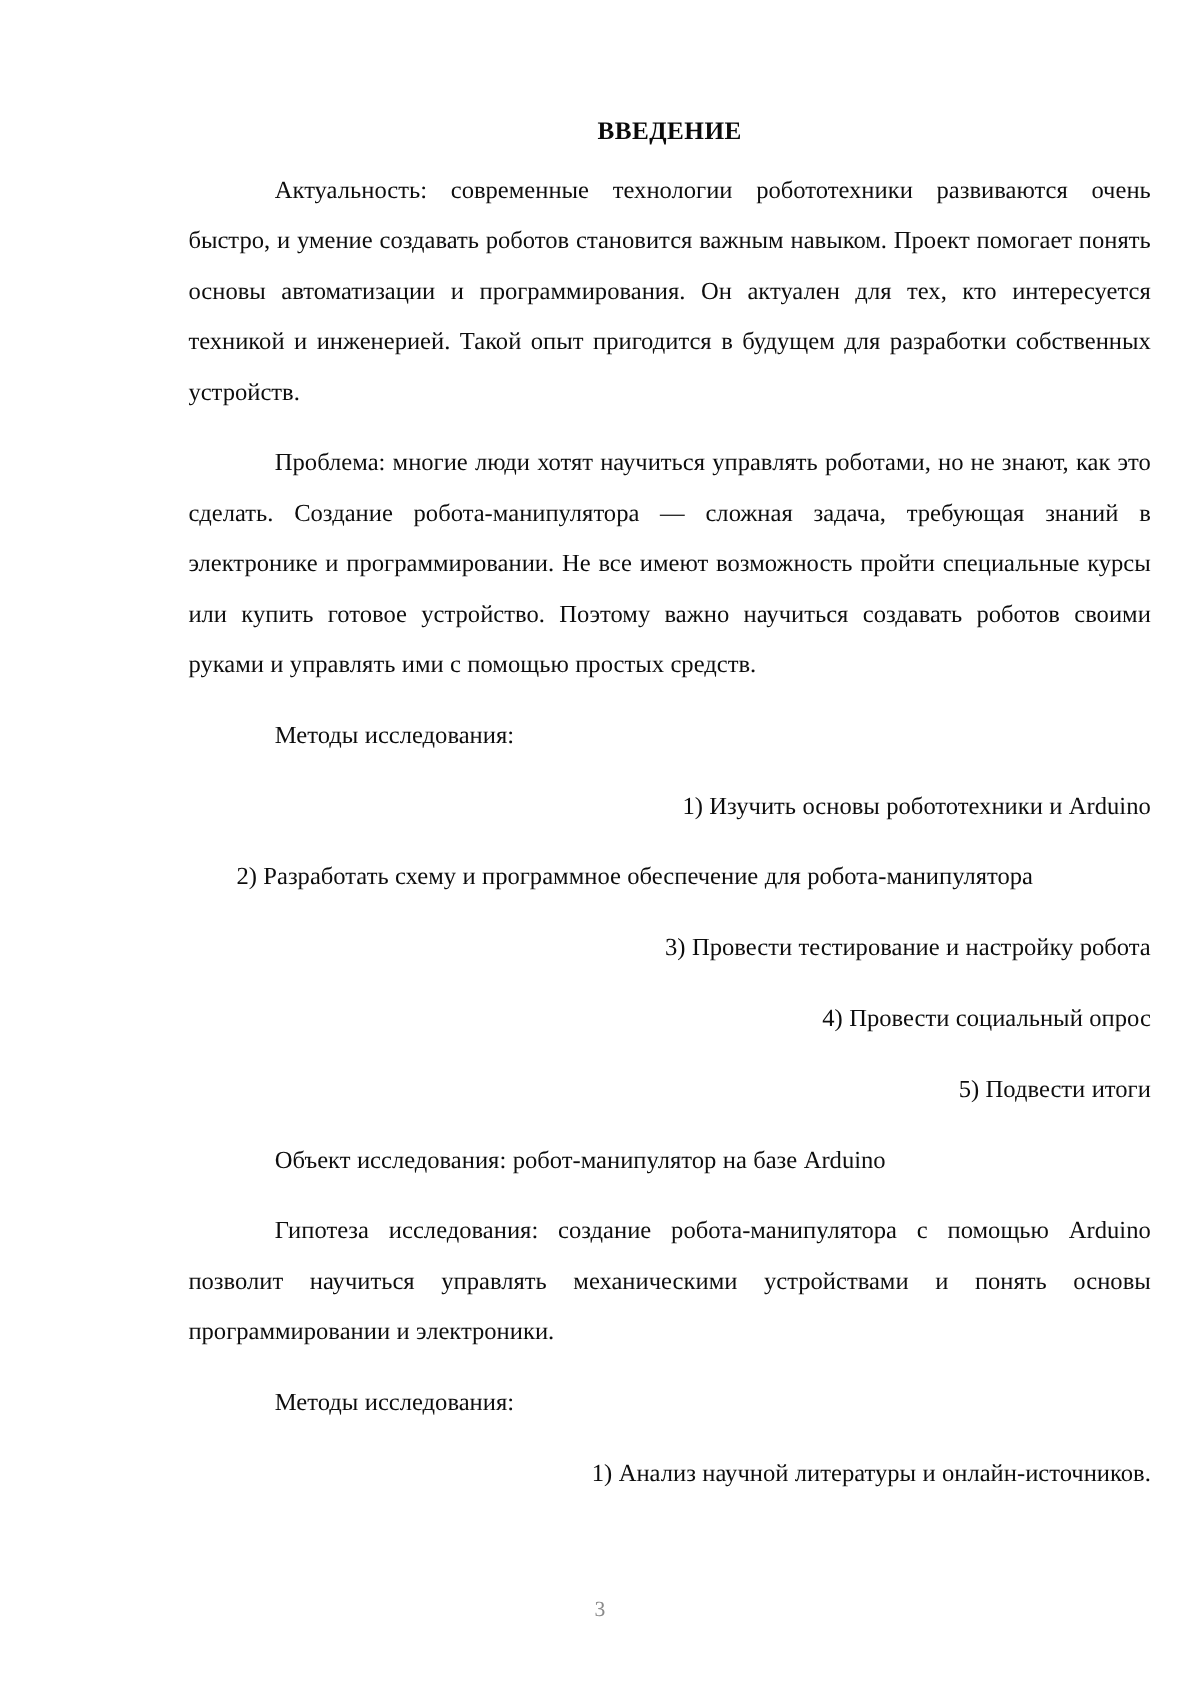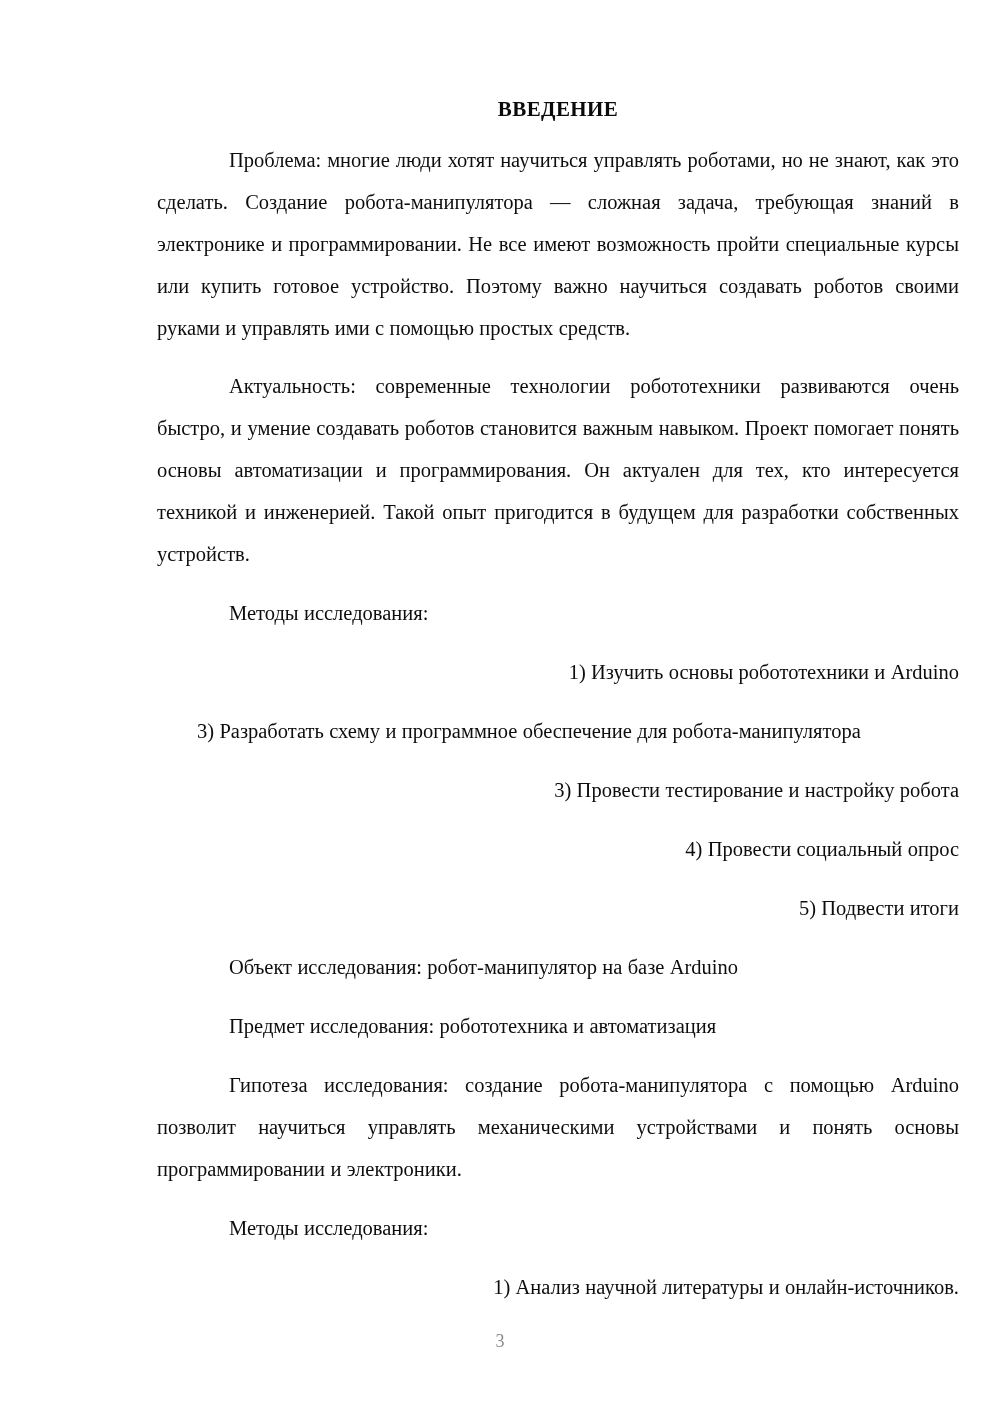--- a/index.html
+++ b/index.html
@@ -90,40 +90,39 @@
 </style>
 </head>
 <body>
 
 <div class="page">
 
   <div class="content">
 
     <h1 class="doc-title">ВВЕДЕНИЕ</h1>
 
+    <p class="para first">Актуальность: современные технологии робототехники развиваются очень быстро, и умение создавать роботов становится важным навыком. Проект помогает понять основы автоматизации и программирования. Он актуален для тех, кто интересуется техникой и инженерией. Такой опыт пригодится в будущем для разработки собственных устройств.</p>
+
     <p class="para">Проблема: многие люди хотят научиться управлять роботами, но не знают, как это сделать. Создание робота-манипулятора — сложная задача, требующая знаний в электронике и программировании. Не все имеют возможность пройти специальные курсы или купить готовое устройство. Поэтому важно научиться создавать роботов своими руками и управлять ими с помощью простых средств.</p>
-
-    <p class="para first">Актуальность: современные технологии робототехники развиваются очень быстро, и умение создавать роботов становится важным навыком. Проект помогает понять основы автоматизации и программирования. Он актуален для тех, кто интересуется техникой и инженерией. Такой опыт пригодится в будущем для разработки собственных устройств.</p>
 
 
     <p class="para single">Методы исследования:</p>
 
     <p class="item short">1) Изучить основы робототехники и Arduino</p>
 
-    <p class="item">3) Разработать схему и программное обеспечение для робота-манипулятора</p>
+    <p class="item">2) Разработать схему и программное обеспечение для робота-манипулятора</p>
 
     <p class="item short">3) Провести тестирование и настройку робота</p>
 
     <p class="item short">4) Провести социальный опрос</p>
 
     <p class="item short">5) Подвести итоги</p>
 
     <p class="para single">Объект исследования: робот-манипулятор на базе Arduino</p>
 
-    <p class="para single">Предмет исследования: робототехника и автоматизация</p>
 
     <p class="para">Гипотеза исследования: создание робота-манипулятора с помощью Arduino позволит научиться управлять механическими устройствами и понять основы программировании и электроники.</p>
 
     <p class="para single">Методы исследования:</p>
 
     <p class="item short">1) Анализ научной литературы и онлайн-источников.</p>
 
   </div>
 
   <div class="page-number">3</div>

